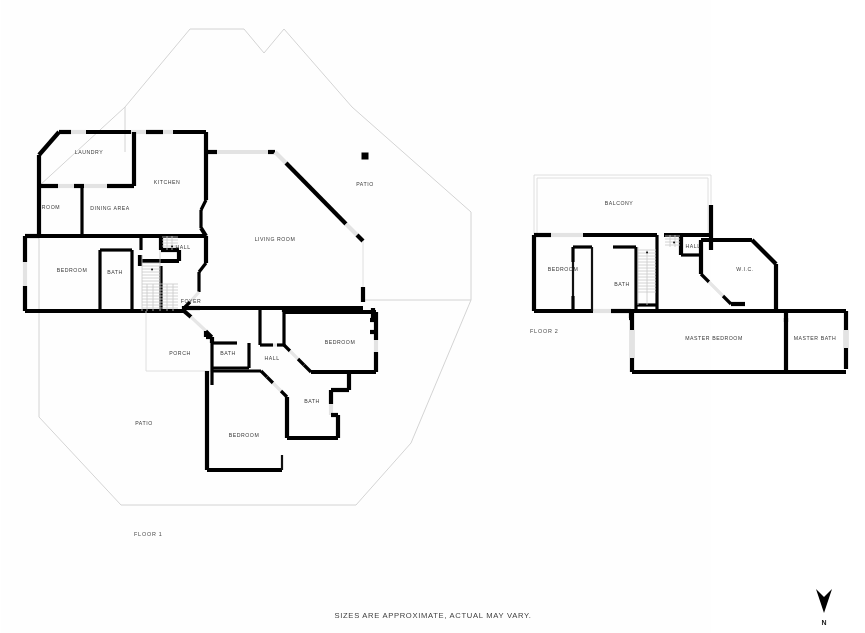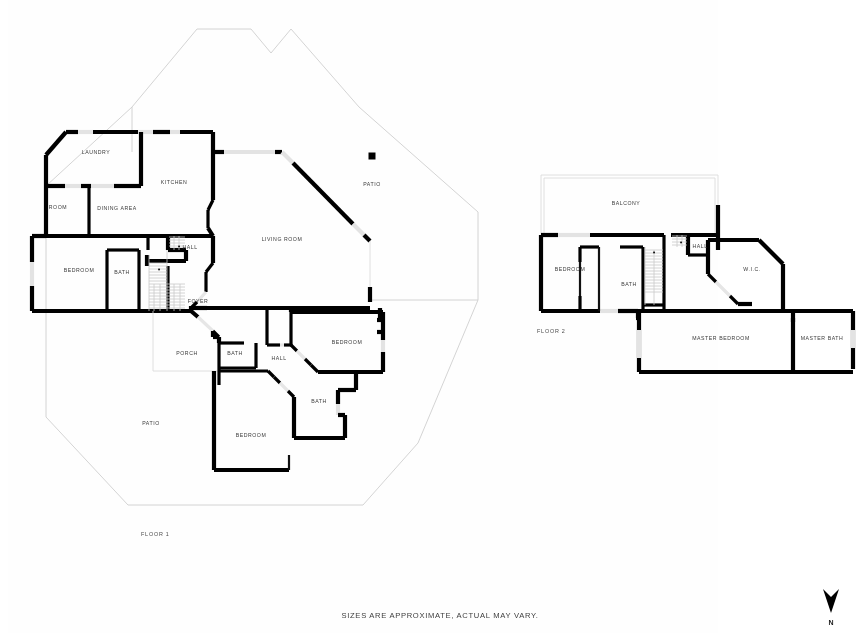--- a/index.html
+++ b/index.html
@@ -10,21 +10,21 @@
   }
   body {
     width: 865px;
     height: 633px;
     position: relative;
     overflow: hidden;
     font-family: "Liberation Sans", "DejaVu Sans", sans-serif;
   }
   #plan-root {
     position: absolute;
-    left: 8px; top: 0;
+    left: 1px; top: 0;
     width: 710px;
     height: 633px;
     background: #fefefe;
   }
   svg.plan-svg {
     position: absolute;
     left: 0; top: 0;
     width: 865px;
     height: 633px;
     display: block;

